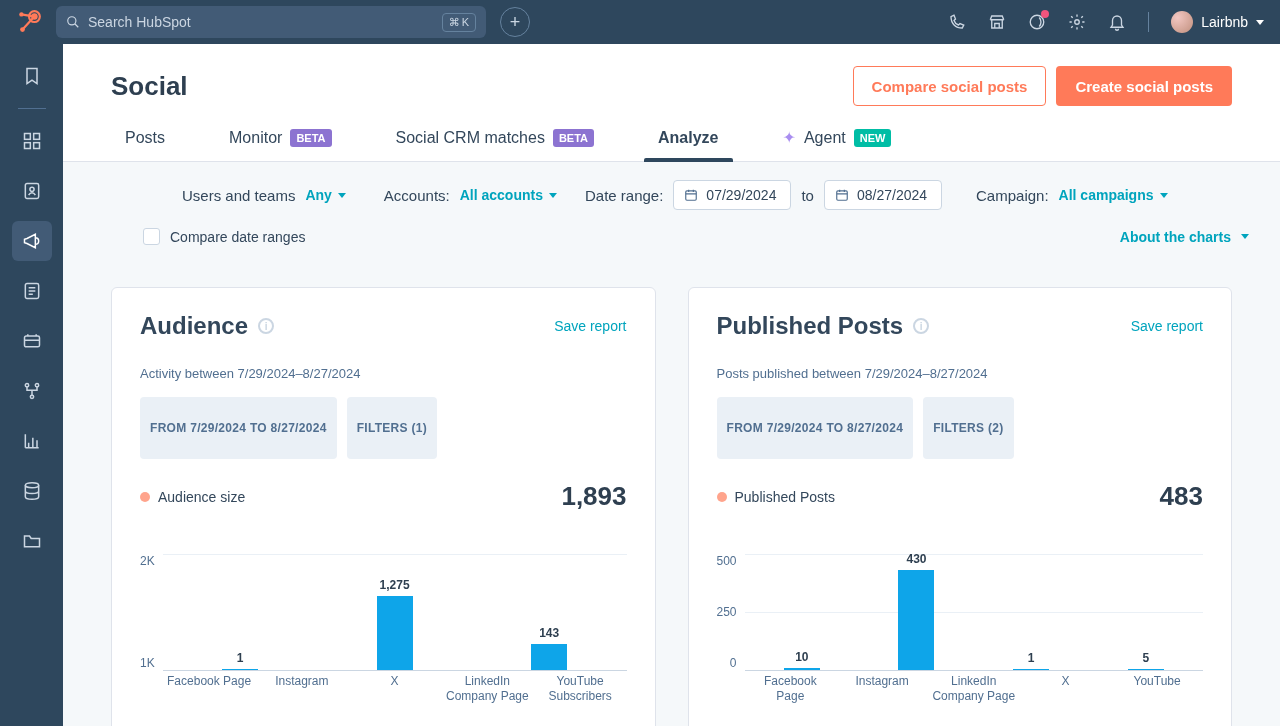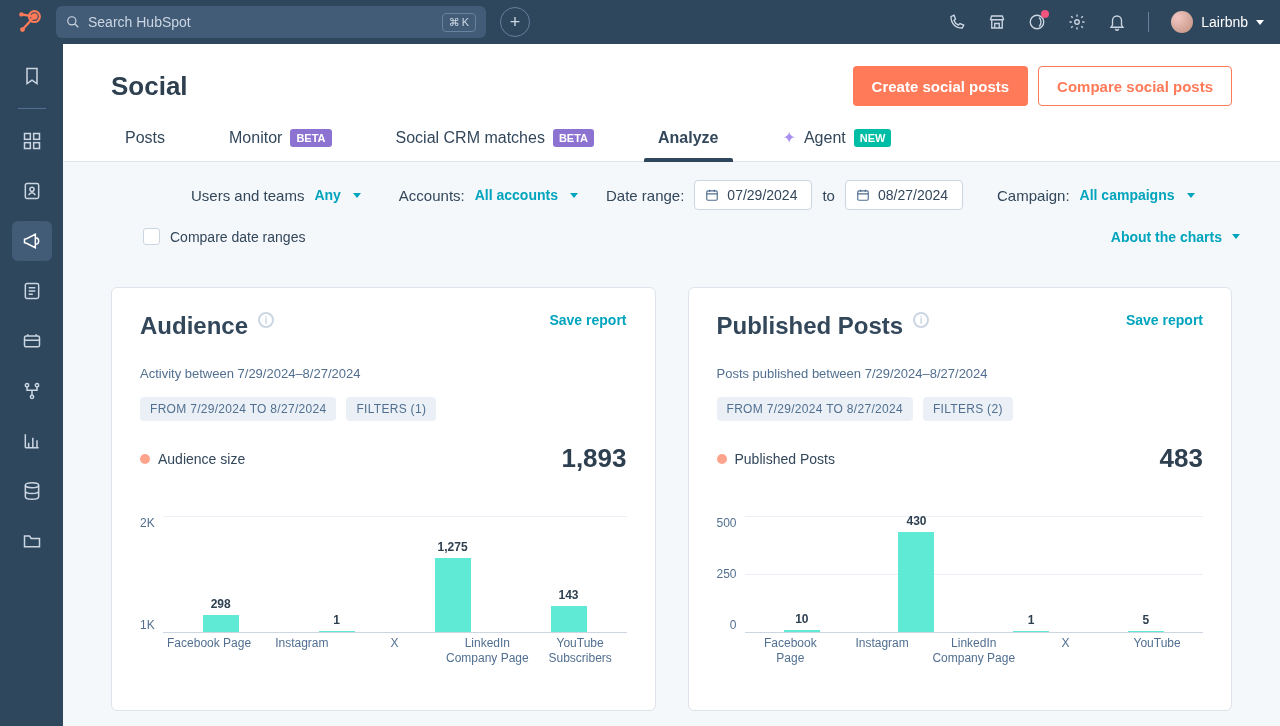--- a/index.html
+++ b/index.html
@@ -41,54 +41,54 @@
   
   .tabs{display:flex;gap:36px;padding:22px 48px 0 48px;border-bottom:1px solid var(--border);align-items:center}
   .tab{padding:0 14px 14px 14px;color:var(--text);font-size:16px;display:flex;align-items:center;gap:8px;position:relative}
   .tab.active{font-weight:600}
   .tab.active::after{content:"";position:absolute;left:0;right:0;bottom:-1px;height:4px;background:var(--navy);border-radius:2px 2px 0 0}
   .badge{font-size:11px;font-weight:700;padding:3px 6px;border-radius:3px;color:#fff}
   .badge-beta{background:#8c73d1}
   .badge-new{background:#00bda5}
   .sparkle{color:#a98ef0}
   
-  .filterbar{display:flex;align-items:center;gap:8px;padding:18px 40px;flex-wrap:wrap;background:var(--bg)}
+  .filterbar{display:flex;align-items:center;gap:8px;padding:18px 31px;flex-wrap:wrap;background:var(--bg)}
   .filterbar .lbl{font-size:15px;color:var(--text)}
-  .link-dd{color:var(--teal);font-weight:600;display:inline-flex;align-items:center;gap:12px}
+  .link-dd{color:var(--teal);font-weight:600;display:inline-flex;align-items:center;gap:6px}
   .link-dd .caret{border-top-color:var(--teal)}
   .caret{width:0;height:0;border-left:4px solid transparent;border-right:4px solid transparent;border-top:5px solid currentColor;display:inline-block}
   .dateinput{display:inline-flex;align-items:center;gap:8px;border:1px solid #cbd6e2;background:#fff;border-radius:4px;padding:6px 14px 6px 10px;color:var(--text)}
   .dateinput svg{width:14px;height:14px;color:var(--text-light)}
   .spacer{flex:1}
   .filterbar .group{display:flex;align-items:center;gap:10px}
   .filterbar.row2{padding-top:0; padding-left: 80px;}
   .checkbox{width:17px;height:17px;border:1px solid #cbd6e2;border-radius:3px;background:#fff}
   
   .cards{display:flex;gap:32px;padding:24px 48px;background:var(--bg)}
   .card{flex:1;background:#fff;border:1px solid var(--border);border-radius:6px;padding:24px 28px}
-  .card-header{display:flex;align-items:flex-start}
+  .card-header{display:flex;align-items:center}
   .card-title{font-size:24px;font-weight:700}
   .info-icon{width:16px;height:16px;border-radius:50%;border:2px solid #cbd6e2;margin-left:10px;display:flex;align-items:center;justify-content:center;color:#cbd6e2;font-size:10px;font-weight:700}
-  .save-link{margin-left:auto;color:var(--teal);font-weight:700}
+  .save-link{margin-left:auto;color:var(--teal);font-weight:400}
   .card-sub{color:var(--text-light);font-size:13px;margin-top:26px}
   .chips{display:flex;gap:10px;margin-top:16px}
-  .chip{background:var(--gray-bg);color:var(--text-light);font-weight:400;font-size:12px;padding:5px 10px;border-radius:4px;letter-spacing:.3px}
+  .chip{background:var(--gray-bg);color:var(--text-light);font-weight:700;font-size:12px;padding:24px 10px;border-radius:4px;letter-spacing:.3px}
   .legend{display:flex;align-items:center;gap:8px;margin-top:22px}
   .legend-dot{width:10px;height:10px;border-radius:50%;background:#ffa48c}
   .legend-text{color:var(--text)}
   .bignum{margin-left:auto;font-size:26px;font-weight:700;color:#2e3f50}
   
   .chart{margin-top:42px;position:relative;height:170px;display:flex}
   .yaxis{display:flex;flex-direction:column;justify-content:space-between;align-items:flex-end;height:116px;padding-right:8px;color:var(--text-light);font-size:12px}
   .plot{flex:1;position:relative;height:116px;overflow:visible}
   .plot .grid{position:absolute;left:0;right:0;height:0;border-top:1px solid #eaf0f6}
   .cols{position:absolute;left:0;right:0;top:0;height:116px;display:flex}
   .col{flex:1;display:flex;flex-direction:column;align-items:center;position:relative}
   .barwrap{position:absolute;bottom:0;left:0;right:0;display:flex;justify-content:center;align-items:flex-end}
-  .bar{width:36px;background:#5eead4;position:relative}
+  .bar{width:36px;background:#0ea5e9;position:relative}
   .barlabel{position:absolute;top:-18px;left:50%;transform:translateX(-50%);font-size:12px;font-weight:700;color:#2e3f50;white-space:nowrap}
   .xaxis{position:absolute;left:0;right:0;top:120px;display:flex}
   .xaxis .xt{flex:1;text-align:center;font-size:12px;color:var(--text-light);padding:0 4px;line-height:1.25}
 </style>
 </head>
 <body>
 
 <div class="topnav">
   <div class="logo">
     <svg viewBox="0 0 24 24" fill="#ff7a59">
@@ -211,22 +211,22 @@
       <svg viewBox="0 0 24 24" fill="none" stroke="currentColor" stroke-width="1.8">
         <path d="M3 6h6l2 3h10v10H3V6z"></path>
       </svg>
     </div>
 </div>
 
 <div class="main">
   <div class="header">
     <span class="page-title">Social</span>
     <div class="header-actions">
+      <div class="btn btn-outline">Compare social posts</div>
       <div class="btn btn-primary">Create social posts</div>
-      <div class="btn btn-outline">Compare social posts</div>
     </div>
   </div>
 
   <div class="tabs">
     <div class="tab">
         <span>Posts</span>
       </div>
     <div class="tab">
         <span>Monitor</span>
         <span class="badge badge-beta">BETA</span>
@@ -324,27 +324,20 @@
       <div class="chart">
           <div class="yaxis">
             <span>2K</span>
             <span>1K</span>
           </div>
           <div class="plot">
             <div class="grid" style="top: 0px;"></div>
             <div class="grid" style="top: 116px;"></div>
             <div class="grid" style="top: 116px; border-top-color: rgb(203, 214, 226);"></div>
             <div class="cols">
-              <div class="col">
-                <div class="barwrap">
-                  <div class="bar" style="height: 17.284px;">
-                    <span class="barlabel">298</span>
-                  </div>
-                </div>
-              </div>
               <div class="col">
                 <div class="barwrap">
                   <div class="bar" style="height: 1px;">
                     <span class="barlabel">1</span>
                   </div>
                 </div>
               </div>
               <div class="col">
                 <div class="barwrap">
                   <div class="bar" style="height: 73.95px;">

